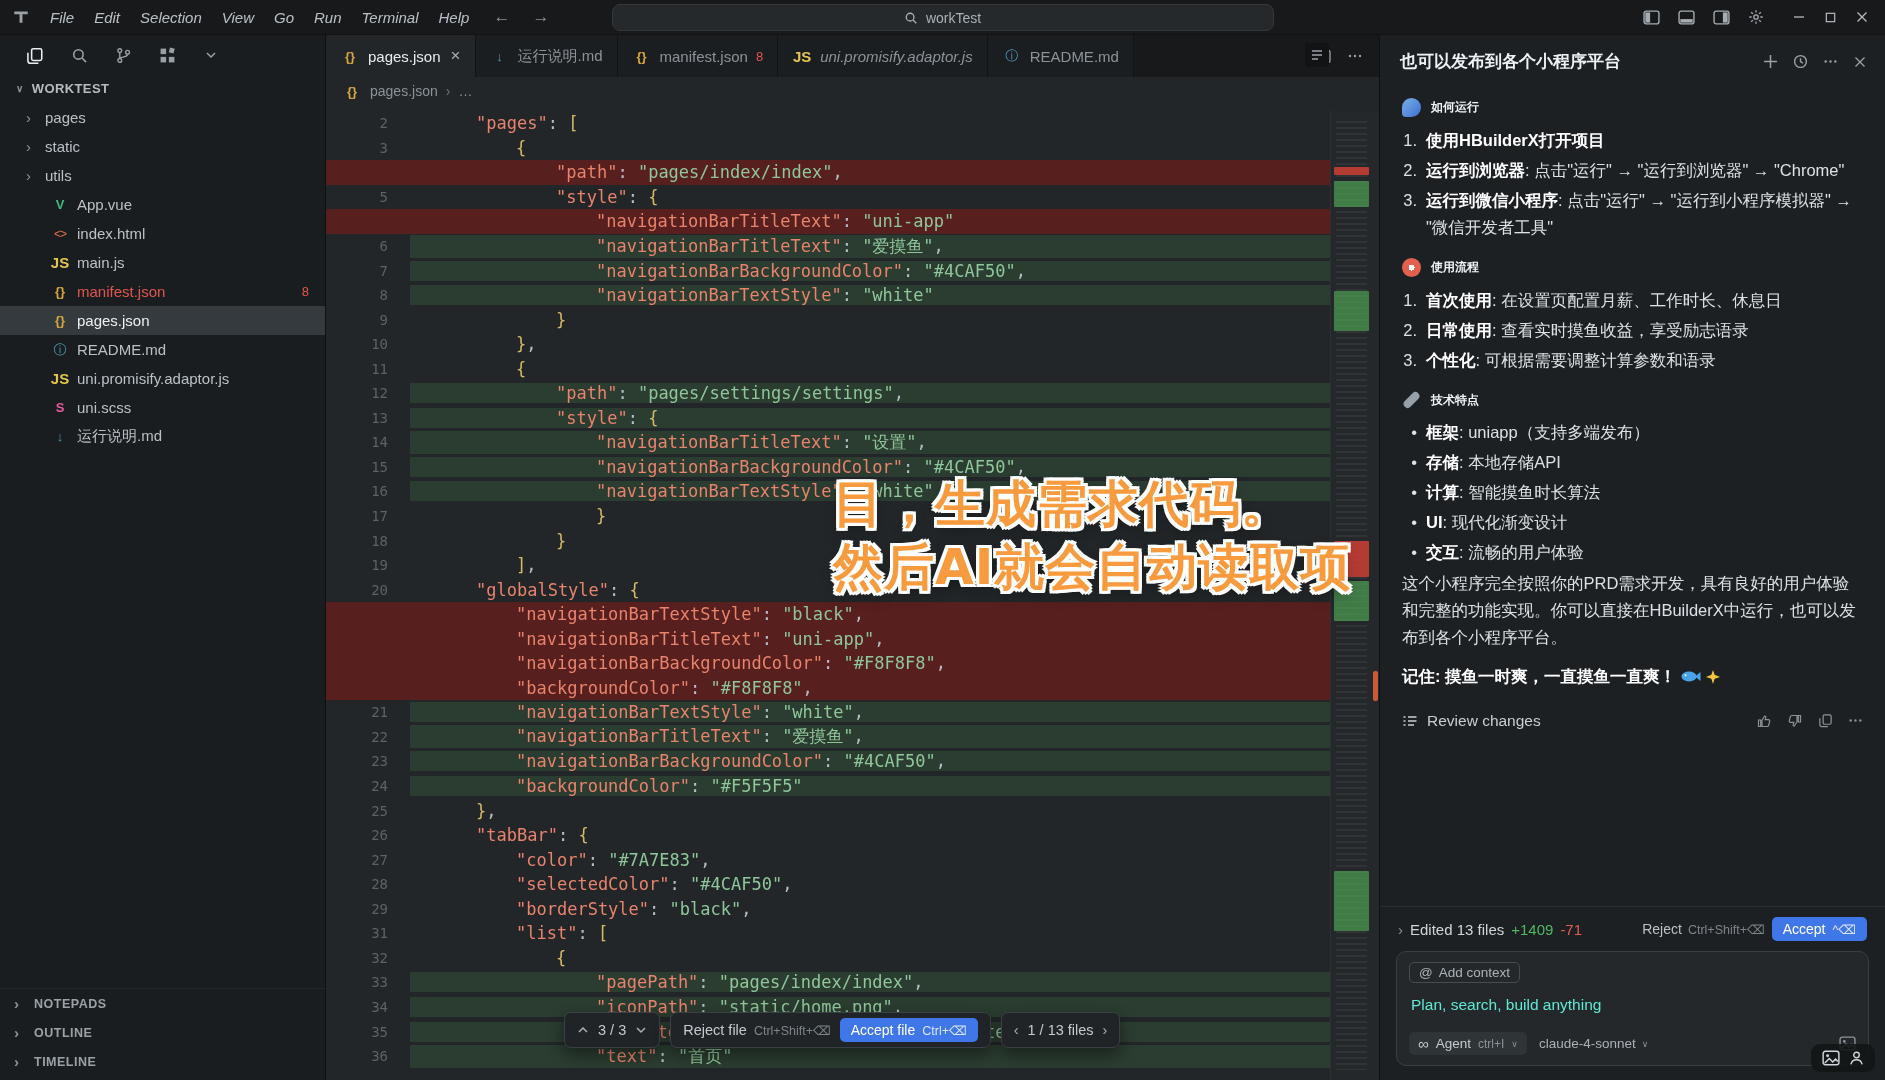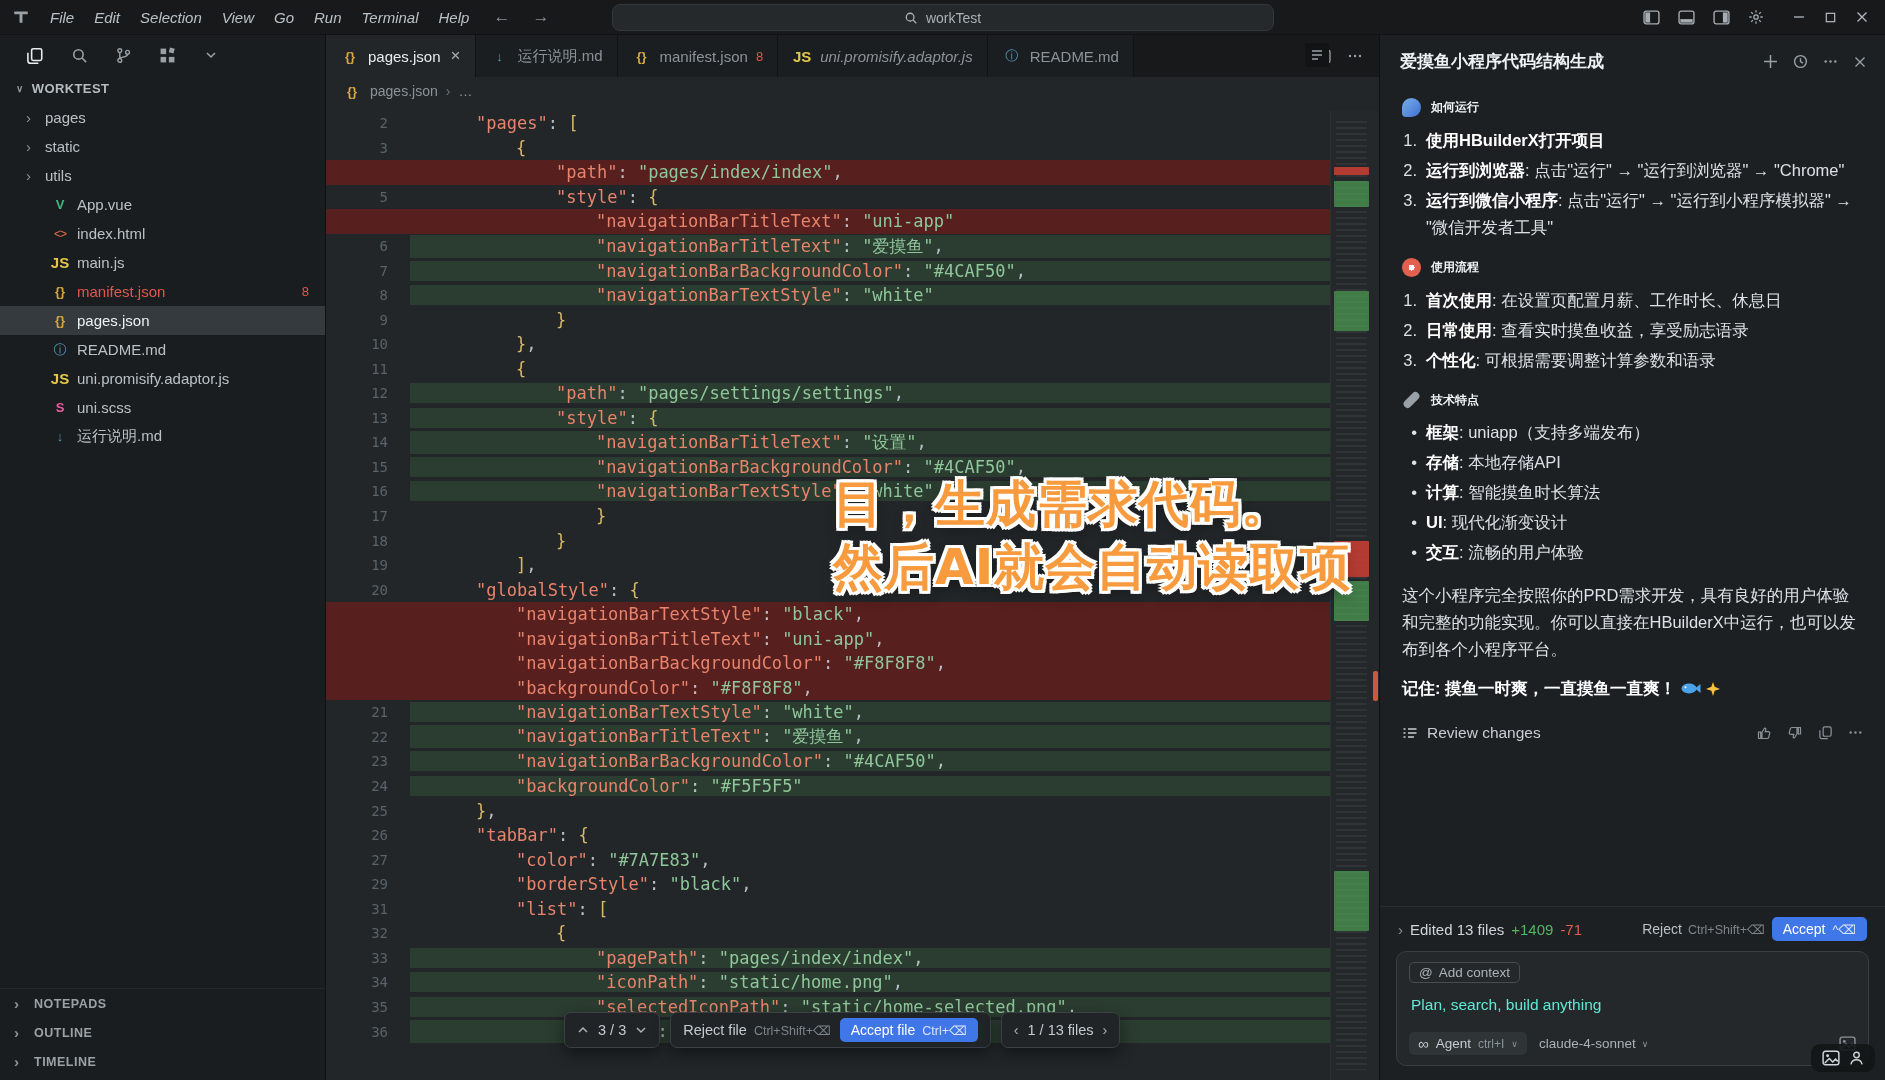--- a/index.html
+++ b/index.html
@@ -94,21 +94,21 @@
   .phicon{color:#9aa2a8;margin-left:15px;cursor:pointer;}
   .panel-body{flex:1;min-height:0;padding:0 22px;font-size:16.5px;color:#dbe1e6;overflow:hidden;}
   .chead{display:flex;align-items:center;gap:10px;margin:17px 0 10px;font-size:12px;font-weight:bold;color:#f1f4f6;}
   .hicon{width:19px;height:19px;border-radius:4px;flex:none;}
   .h-rocket{background:linear-gradient(135deg,#79b0e8,#3f6fd1);border-radius:50% 50% 50% 4px;}
   .h-target{border-radius:50%;background:radial-gradient(circle at 50% 50%,#fff 0 3px,#e2604e 3px 100%);}
   .h-wrench{background:#98a1a8;height:8px;border-radius:5px;transform:rotate(-45deg);margin:5px 0;}
   .citem{display:flex;gap:9px;line-height:27px;margin:3px 0;}
   .cmark{flex:none;min-width:15px;text-align:right;color:#dbe1e6;}
   .ctext b{color:#ffffff;}
-  .cpara{line-height:27px;margin:16px 0 12px;}
+  .cpara{line-height:27px;margin:4px 0 12px;}
   .cfinal{font-weight:bold;color:#fff;display:flex;align-items:center;gap:5px;flex-wrap:wrap;line-height:27px;}
   .review-row{display:flex;align-items:center;gap:9px;margin-top:22px;color:#c7ced4;font-size:15.5px;}
   .review-icons{margin-left:auto;display:flex;gap:15px;color:#8b939a;}
   .review-icons span{cursor:pointer;}
   .panel-bottom{flex:none;border-top:1px solid #2a2e32;padding:8px 16px 14px;}
   .edited-row{display:flex;align-items:center;font-size:15px;color:#cfd6db;gap:7px;padding:2px 2px 10px;}
   .echev{color:#8b939a;}
   .plus{color:#4fb860;} .minus{color:#e25d50;}
   .erspacer{flex:1;}
   .reject-link{display:inline-flex;gap:6px;align-items:center;color:#b9c1c7;cursor:pointer;font-size:14px;}
@@ -477,20 +477,24 @@
             </div>
             <div class="crow">
               <span class="gut">26</span>
               <span class="ccontent" style="padding-left: 66px;"><span class="tk-k">"tabBar"</span><span class="tk-p">: </span><span class="tk-b">{</span></span>
             </div>
             <div class="crow">
               <span class="gut">27</span>
               <span class="ccontent" style="padding-left: 106px;"><span class="tk-k">"color"</span><span class="tk-p">: </span><span class="tk-s">"#7A7E83"</span><span class="tk-p">,</span></span>
             </div>
             <div class="crow">
+              <span class="gut">28</span>
+              <span class="ccontent" style="padding-left: 106px;"><span class="tk-k">"selectedColor"</span><span class="tk-p">: </span><span class="tk-s">"#4CAF50"</span><span class="tk-p">,</span></span>
+            </div>
+            <div class="crow">
               <span class="gut">29</span>
               <span class="ccontent" style="padding-left: 106px;"><span class="tk-k">"borderStyle"</span><span class="tk-p">: </span><span class="tk-s">"black"</span><span class="tk-p">,</span></span>
             </div>
             <div class="crow">
               <span class="gut">31</span>
               <span class="ccontent" style="padding-left: 106px;"><span class="tk-k">"list"</span><span class="tk-p">: </span><span class="tk-b">[</span></span>
             </div>
             <div class="crow">
               <span class="gut">32</span>
               <span class="ccontent" style="padding-left: 146px;"><span class="tk-b">{</span></span>
@@ -561,21 +565,21 @@
         <div class="dseg">
           <span class="dchev">‹</span>
           <span>1 / 13 files</span>
           <span class="dchev">›</span>
         </div>
       </div>
     </div>
 
     <div class="panel">
       <div class="panel-head">
-        <span class="panel-title">爱摸鱼小程序代码结构生成</span>
+        <span class="panel-title">也可以发布到各个小程序平台</span>
         <span class="phicon">
             <svg width="15" height="15" viewBox="0 0 14 14">
               <path d="M7 1v12M1 7h12" stroke="currentColor" stroke-width="1.4"></path>
             </svg>
           </span>
         <span class="phicon">
             <svg width="15" height="15" viewBox="0 0 14 14">
               <circle cx="7" cy="7" r="5.5" fill="none" stroke="currentColor" stroke-width="1.3"></circle>
               <path d="M7 4v3.2l2.3 1.4" fill="none" stroke="currentColor" stroke-width="1.3"></path>
             </svg>

